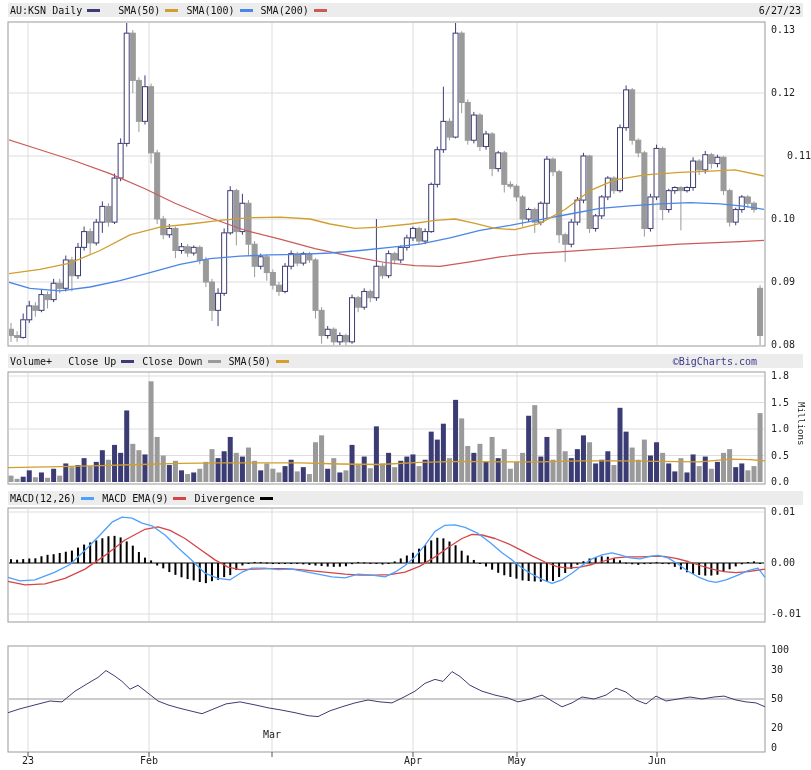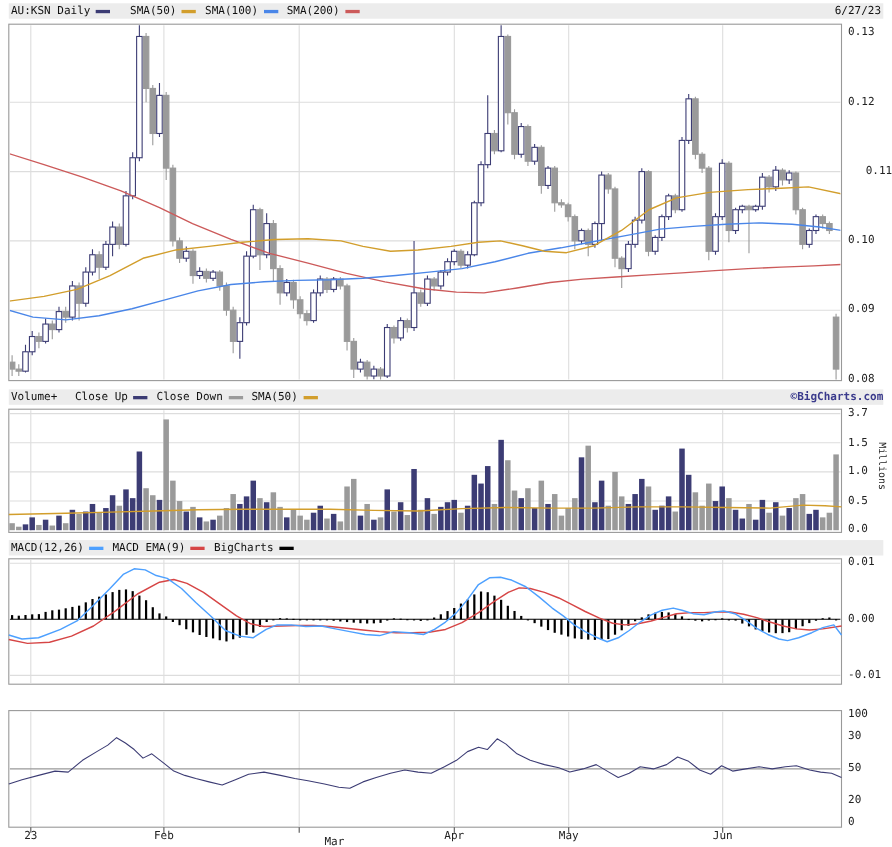--- a/index.html
+++ b/index.html
@@ -3,21 +3,21 @@
 <meta charset="utf-8">
 <style>
   html,body{margin:0;padding:0;background:#fff;}
   body{width:811px;height:770px;position:relative;font-family:"DejaVu Sans Mono","Liberation Mono",monospace;overflow:hidden;}
   #chart-root{position:absolute;left:0;top:0;width:811px;height:770px;}
   svg{position:absolute;left:0;top:0;}
   .strip{position:absolute;left:8px;width:795px;height:14px;background:#ececec;display:flex;align-items:center;font-size:10px;color:#111;white-space:pre;}
   .strip .lbl{margin-left:8px;}
   .strip .first{margin-left:2px;}
   .dash{display:inline-block;width:13px;height:3px;margin-left:5px;vertical-align:middle;}
-  .brand{margin-left:auto;font-weight:bold;color:#3a3a8c;}
+  .brand{margin-left:auto;margin-right:46px;font-weight:normal;color:#3a3a8c;}
   .date-lbl{margin-left:auto;margin-right:2px;color:#111;}
   .tick{position:absolute;font-size:10px;color:#222;white-space:pre;}
   .xtick{transform:translateX(-50%);}
   .millions{position:absolute;left:806px;top:402px;font-size:9px;color:#222;transform:rotate(90deg);transform-origin:0 0;white-space:pre;}
 </style>
 </head>
 <body>
 
 <div id="chart-root">
   <svg id="plot" width="811" height="770">
@@ -589,45 +589,45 @@
     <span class="lbl first">Volume+</span>
     <span class="lbl" style="margin-left:16px">Close Up</span><span class="dash" style="background:#3c3c74"></span>
     <span class="lbl">Close Down</span><span class="dash" style="background:#9a9a9a"></span>
     <span class="lbl">SMA(50)</span><span class="dash" style="background:#d29e2c"></span>
     <span class="brand">©BigCharts.com</span>
   </div>
 
   <div class="strip" style="top:491px">
     <span class="lbl first">MACD(12,26)</span><span class="dash" style="background:#4da0ff"></span>
     <span class="lbl">MACD EMA(9)</span><span class="dash" style="background:#d64545"></span>
-    <span class="lbl">BigCharts</span><span class="dash" style="background:#000"></span>
+    <span class="lbl">Divergence</span><span class="dash" style="background:#000"></span>
   </div>
 
 
   <div class="millions">Millions</div>
   <div id="labels">
       <span class="tick " style="left: 771px; top: 24px;">0.13</span>
       <span class="tick " style="left: 771px; top: 87px;">0.12</span>
       <span class="tick " style="left: 771px; top: 150px; margin-left: 16px;">0.11</span>
       <span class="tick " style="left: 771px; top: 213px;">0.10</span>
       <span class="tick " style="left: 771px; top: 276px;">0.09</span>
       <span class="tick " style="left: 771px; top: 339px;">0.08</span>
-      <span class="tick " style="left: 771px; top: 370px;">3.7</span>
+      <span class="tick " style="left: 771px; top: 370px;">1.8</span>
       <span class="tick " style="left: 771px; top: 396.5px;">1.5</span>
       <span class="tick " style="left: 771px; top: 423px;">1.0</span>
       <span class="tick " style="left: 771px; top: 449.5px;">0.5</span>
       <span class="tick " style="left: 771px; top: 476px;">0.0</span>
       <span class="tick " style="left: 771px; top: 506px;">0.01</span>
       <span class="tick " style="left: 771px; top: 557px;">0.00</span>
       <span class="tick " style="left: 771px; top: 608px;">-0.01</span>
       <span class="tick " style="left: 771px; top: 644px;">100</span>
       <span class="tick " style="left: 771px; top: 663.6px;">30</span>
       <span class="tick " style="left: 771px; top: 693px;">50</span>
       <span class="tick " style="left: 771px; top: 722.4px;">20</span>
       <span class="tick " style="left: 771px; top: 742px;">0</span>
       <span class="tick xtick" style="left: 28px; top: 755px;">23</span>
       <span class="tick xtick" style="left: 149px; top: 755px;">Feb</span>
-      <span class="tick xtick" style="left: 272px; top: 760px; margin-left: 32px;">Mar</span>
+      <span class="tick xtick" style="left: 272px; top: 729px;">Mar</span>
       <span class="tick xtick" style="left: 413px; top: 755px;">Apr</span>
       <span class="tick xtick" style="left: 517px; top: 755px;">May</span>
       <span class="tick xtick" style="left: 657px; top: 755px;">Jun</span>
     </div>
 </div>
 
 </body></html>

